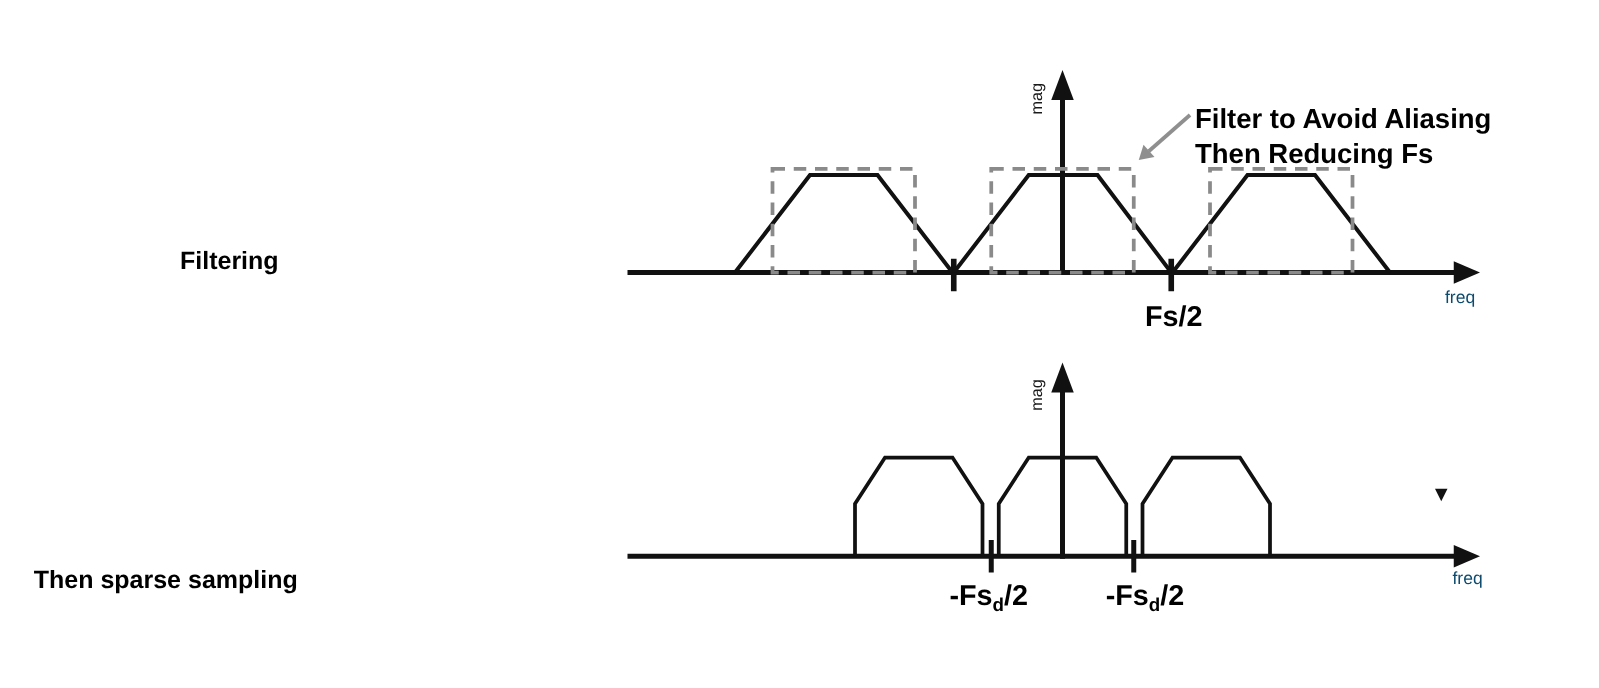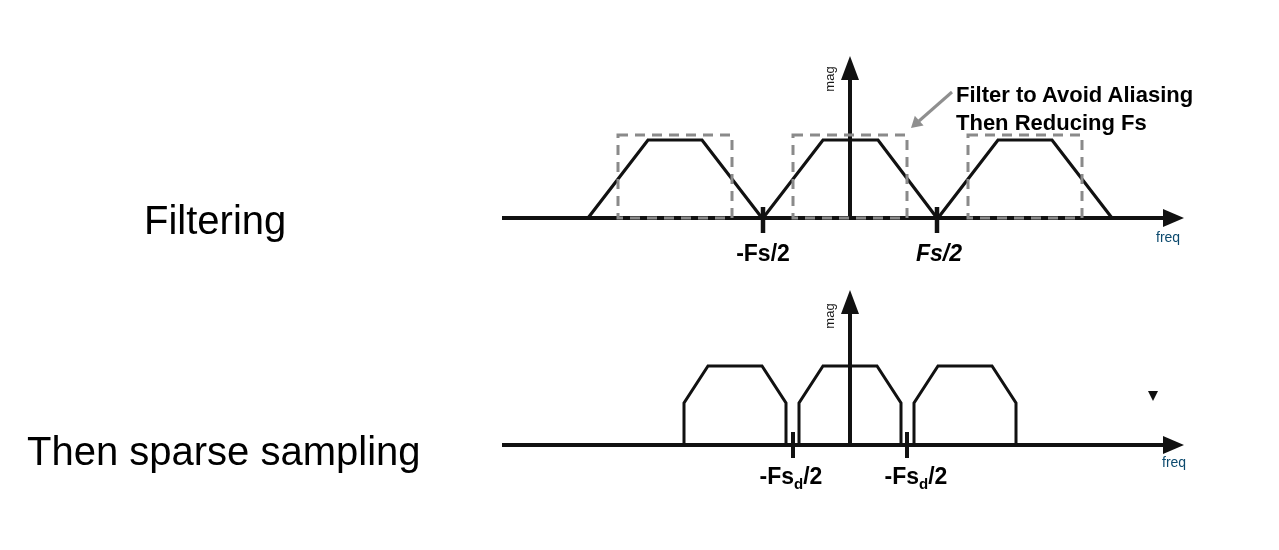--- a/index.html
+++ b/index.html
@@ -1,37 +1,37 @@
 <!DOCTYPE html>
 <html><head>
 <meta charset="utf-8">
 <style>
   html,body { margin:0; padding:0; background:#fff; }
   .canvas {
     position:relative; width:1279px; height:550px; background:#ffffff;
     font-family:"Liberation Sans", sans-serif; color:#000; overflow:hidden;
   }
   .abs { position:absolute; }
-  .row-label { font-weight:normal; font-size:40px; line-height:1.1; white-space:nowrap; }
+  .row-label { font-weight:bold; font-size:20px; line-height:1.1; white-space:nowrap; }
   .axis-word { font-size:14px; font-weight:400; color:#0c4a6e; }
   .mag-label { font-size:13px; font-weight:500; color:#1a1a1a;
                transform:translate(-50%,-50%) rotate(-90deg); }
   .tick-label { font-weight:bold; font-size:23px; text-align:center; width:120px; white-space:nowrap; }
   .tick-label .sub { font-size:15px; vertical-align:-5px; }
   .annotation { font-weight:bold; font-size:22px; line-height:28px; white-space:nowrap;margin-top:16px; }
   .annotation span { display:block; }
   svg { display:block; }
 </style>
 </head>
 <body>
 
 <div class="canvas">
 
   <div class="abs row-label" style="left:144px; top:198px;">Filtering</div>
-  <div class="abs row-label" style="left:27px; top:429px;">Then sparse sampling</div>
+  <div class="abs row-label" style="left:27px; top:453px;">Then sparse sampling</div>
 
   <svg class="abs" style="left:490px; top:40px;" width="710" height="240" viewBox="0 0 710 240">
 
     <line x1="12" y1="178" x2="678" y2="178" stroke-width="4" stroke="#111111"></line>
     <polygon points="694,178 673,169 673,187" fill="#111111"></polygon>
 
     <line x1="360" y1="180" x2="360" y2="34" stroke-width="4" stroke="#111111"></line>
     <polygon points="360,16 351,40 369,40" fill="#111111"></polygon>
 
     <line x1="273" y1="167" x2="273" y2="193" stroke-width="4.5" stroke="#111111"></line>
@@ -44,22 +44,21 @@
     <rect x="128" y="95" width="114" height="83" fill="none" stroke-width="3" stroke-dasharray="10 7" stroke="#8a8a8a"></rect>
     <rect x="303" y="95" width="114" height="83" fill="none" stroke-width="3" stroke-dasharray="10 7" stroke="#8a8a8a"></rect>
     <rect x="478" y="95" width="114" height="83" fill="none" stroke-width="3" stroke-dasharray="10 7" stroke="#8a8a8a"></rect>
 
     <line x1="462" y1="52" x2="429" y2="81" stroke-width="3" stroke="#8f8f8f"></line>
     <polygon points="421,88 433.6,85.6 424.8,75.8" fill="#8f8f8f"></polygon>
   </svg>
 
   <div class="abs mag-label" style="left:829px; top:79px;">mag</div>
   <div class="abs axis-word" style="left:1156px; top:229px;">freq</div>
-  <div class="abs tick-label" style="left:703px; top:240px;">-Fs/2</div>
-  <div class="abs tick-label" style="left:879px; top:240px;font-style:italic;">Fs/2</div>
+  <div class="abs tick-label" style="left:879px; top:240px;">Fs/2</div>
   <div class="abs annotation" style="left:956px; top:65px;">
     <span>Filter to Avoid Aliasing</span>
     <span>Then Reducing Fs</span>
   </div>
 
   <svg class="abs" style="left:490px; top:280px;" width="710" height="210" viewBox="0 0 710 210">
 
     <line x1="12" y1="165" x2="678" y2="165" stroke-width="4" stroke="#111111"></line>
     <polygon points="694,165 673,156 673,174" fill="#111111"></polygon>
 

